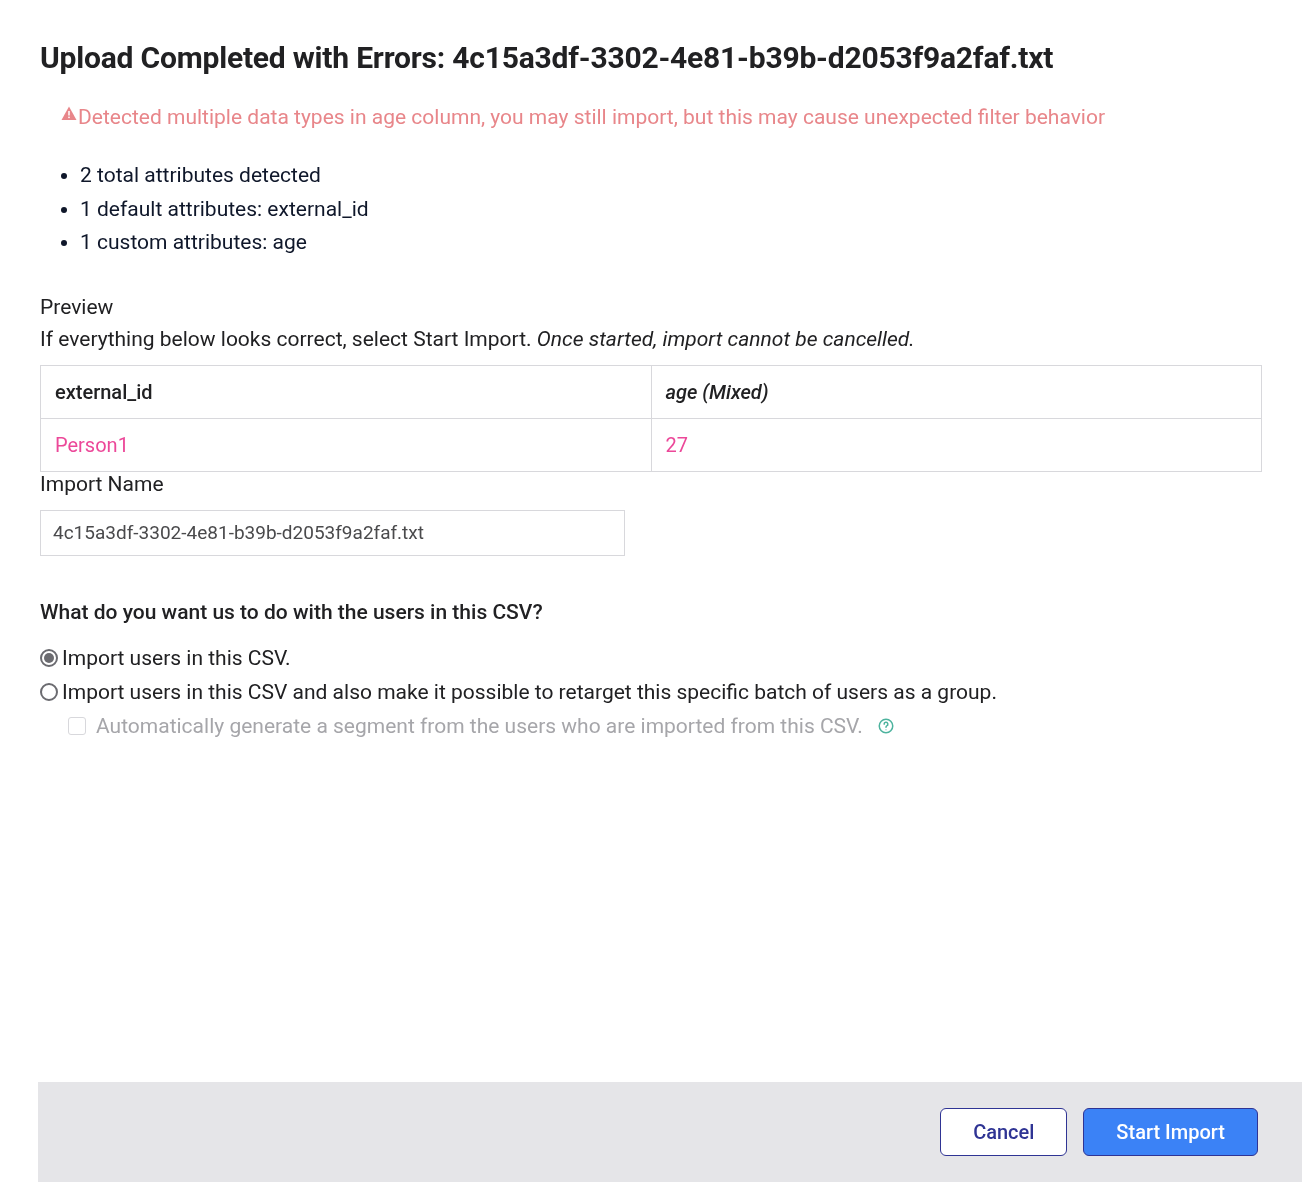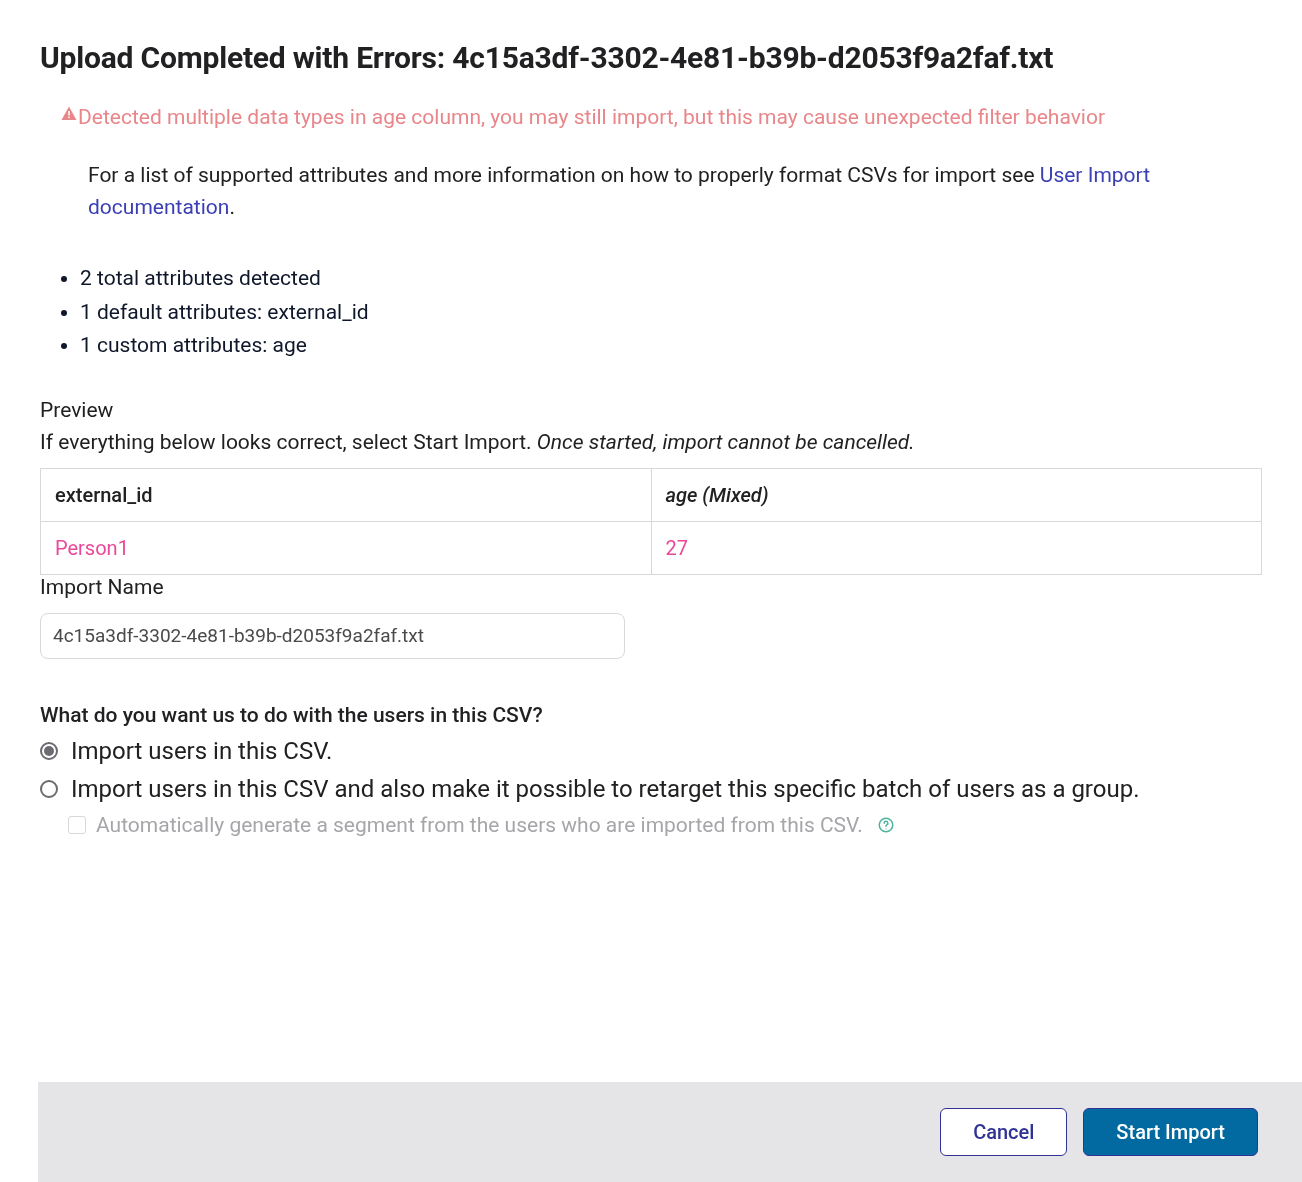--- a/index.html
+++ b/index.html
@@ -102,38 +102,38 @@
     }
     .import-name-label {
       font-size: 21px;
       color: #212123;
       margin-bottom: 14px;
     }
     input.import-name-input {
       width: 585px;
       height: 46px;
       border: 1px solid #d8d8dc;
-      border-radius: 8px;
+      border-radius: 0;
       padding: 0 12px;
       font-size: 19px;
       color: #4a4a4c;
       margin-bottom: 44px;
       font-family: inherit;
     }
     .question-label {
       font-size: 21px;
       font-weight: 500;
       color: #212123;
-      margin-bottom: 10px;
+      margin-bottom: 22px;
     }
     .radio-row {
       display: flex;
       align-items: center;
-      gap: 13px;
-      font-size: 24px;
+      gap: 4px;
+      font-size: 21px;
       color: #212123;
       margin-bottom: 10px;
     }
     .radio-outer {
       width: 18px;
       height: 18px;
       border: 2px solid #6b6b70;
       border-radius: 50%;
       display: inline-flex;
       align-items: center;
@@ -189,21 +189,21 @@
       font-weight: 500;
       cursor: pointer;
       font-family: inherit;
     }
     .btn-cancel {
       background: #fff;
       border: 1.5px solid #2f3494;
       color: #2f3494;
     }
     .btn-primary {
-      background: #0369a1;
+      background: #3b82f6;
       border: 1.5px solid #2f3494;
       color: #fff;
     }
   </style>
 </head>
 <body>
 
 <div class="content">
   <h1 class="page-title">Upload Completed with Errors: 4c15a3df-3302-4e81-b39b-d2053f9a2faf.txt</h1>
 
@@ -211,23 +211,20 @@
     <span class="warning-icon">
       <svg width="18" height="18" viewBox="0 0 24 24" fill="#e8868a">
         <path d="M12 2 L22 20 L2 20 Z"></path>
         <rect x="11" y="8" width="2" height="6" fill="#fff"></rect>
         <rect x="11" y="15.5" width="2" height="2" fill="#fff"></rect>
       </svg>
     </span>
     <span class="alert-text">Detected multiple data types in age column, you may still import, but this may cause unexpected filter behavior</span>
   </div>
 
-  <p class="info-text-block">
-    <span>For a list of supported attributes and more information on how to properly format CSVs for import see </span><a href="#">User Import documentation</a><span>.</span>
-  </p>
 
   <ul class="attr-list">
     <li>2 total attributes detected</li>
     <li><span>1 default attributes</span><span>: external_id</span></li>
     <li><span>1 custom attributes</span><span>: age</span></li>
   </ul>
 
   <div class="section-label">Preview</div>
   <div class="preview-hint">
     <span>If everything below looks correct, select Start Import. </span><em>Once started, import cannot be cancelled.</em>

